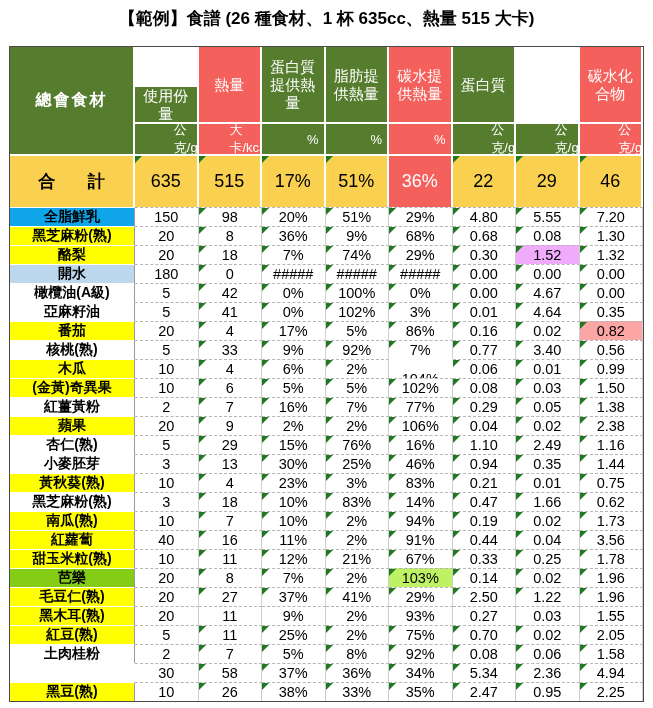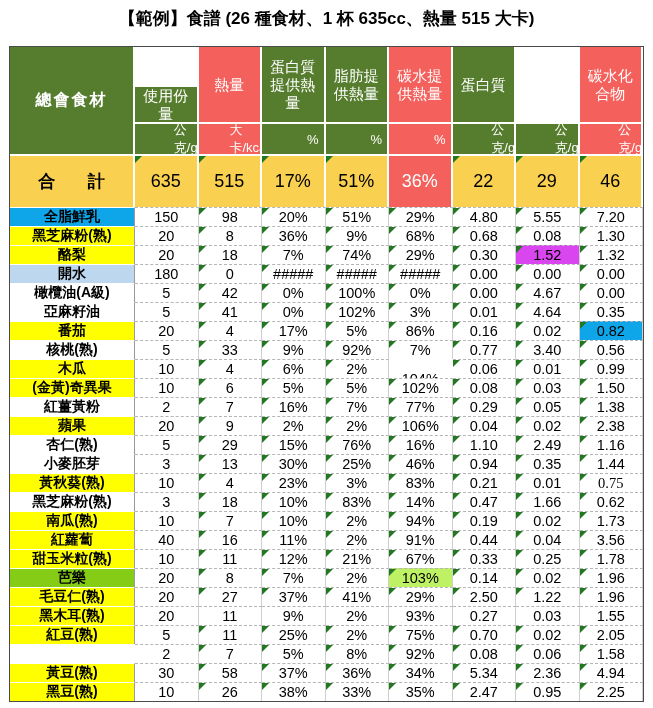--- a/index.html
+++ b/index.html
@@ -83,21 +83,21 @@
       <div class="dval" style="grid-area: 5 / 7; background: rgb(255, 255, 255);">0.68<span class="tri" style="border-top-color: rgb(33, 120, 33);"></span></div>
       <div class="dval" style="grid-area: 5 / 8; background: rgb(255, 255, 255);">0.08<span class="tri" style="border-top-color: rgb(33, 120, 33);"></span></div>
       <div class="dval" style="grid-area: 5 / 9; background: rgb(255, 255, 255);">1.30<span class="tri" style="border-top-color: rgb(33, 120, 33);"></span></div>
       <div class="nname" style="grid-area: 6 / 1; background: rgb(255, 255, 0);">酪梨</div>
       <div class="dval" style="grid-area: 6 / 2; background: rgb(255, 255, 255);">20</div>
       <div class="dval" style="grid-area: 6 / 3; background: rgb(255, 255, 255);">18<span class="tri" style="border-top-color: rgb(33, 120, 33);"></span></div>
       <div class="dval" style="grid-area: 6 / 4; background: rgb(255, 255, 255);">7%<span class="tri" style="border-top-color: rgb(33, 120, 33);"></span></div>
       <div class="dval" style="grid-area: 6 / 5; background: rgb(255, 255, 255);">74%<span class="tri" style="border-top-color: rgb(33, 120, 33);"></span></div>
       <div class="dval" style="grid-area: 6 / 6; background: rgb(255, 255, 255);">29%<span class="tri" style="border-top-color: rgb(33, 120, 33);"></span></div>
       <div class="dval" style="grid-area: 6 / 7; background: rgb(255, 255, 255);">0.30<span class="tri" style="border-top-color: rgb(33, 120, 33);"></span></div>
-      <div class="dval" style="grid-area: 6 / 8; background: #d946ef;">1.52<span class="tri" style="border-top-color: rgb(33, 120, 33);"></span></div>
+      <div class="dval" style="grid-area: 6 / 8; background: #f0abfc;">1.52<span class="tri" style="border-top-color: rgb(33, 120, 33);"></span></div>
       <div class="dval" style="grid-area: 6 / 9; background: rgb(255, 255, 255);">1.32<span class="tri" style="border-top-color: rgb(33, 120, 33);"></span></div>
       <div class="nname" style="grid-area: 7 / 1; background: rgb(189, 215, 238);">開水</div>
       <div class="dval" style="grid-area: 7 / 2; background: rgb(255, 255, 255);">180</div>
       <div class="dval" style="grid-area: 7 / 3; background: rgb(255, 255, 255);">0<span class="tri" style="border-top-color: rgb(33, 120, 33);"></span></div>
       <div class="dval" style="grid-area: 7 / 4; background: rgb(255, 255, 255);">#####<span class="tri" style="border-top-color: rgb(33, 120, 33);"></span></div>
       <div class="dval" style="grid-area: 7 / 5; background: rgb(255, 255, 255);">#####<span class="tri" style="border-top-color: rgb(33, 120, 33);"></span></div>
       <div class="dval" style="grid-area: 7 / 6; background: rgb(255, 255, 255);">#####<span class="tri" style="border-top-color: rgb(33, 120, 33);"></span></div>
       <div class="dval" style="grid-area: 7 / 7; background: rgb(255, 255, 255);">0.00<span class="tri" style="border-top-color: rgb(33, 120, 33);"></span></div>
       <div class="dval" style="grid-area: 7 / 8; background: rgb(255, 255, 255);">0.00<span class="tri" style="border-top-color: rgb(33, 120, 33);"></span></div>
       <div class="dval" style="grid-area: 7 / 9; background: rgb(255, 255, 255);">0.00<span class="tri" style="border-top-color: rgb(33, 120, 33);"></span></div>
@@ -120,21 +120,21 @@
       <div class="dval" style="grid-area: 9 / 8; background: rgb(255, 255, 255);">4.64<span class="tri" style="border-top-color: rgb(33, 120, 33);"></span></div>
       <div class="dval" style="grid-area: 9 / 9; background: rgb(255, 255, 255);">0.35<span class="tri" style="border-top-color: rgb(33, 120, 33);"></span></div>
       <div class="nname" style="grid-area: 10 / 1; background: rgb(255, 255, 0);">番茄</div>
       <div class="dval" style="grid-area: 10 / 2; background: rgb(255, 255, 255);">20</div>
       <div class="dval" style="grid-area: 10 / 3; background: rgb(255, 255, 255);">4<span class="tri" style="border-top-color: rgb(33, 120, 33);"></span></div>
       <div class="dval" style="grid-area: 10 / 4; background: rgb(255, 255, 255);">17%<span class="tri" style="border-top-color: rgb(33, 120, 33);"></span></div>
       <div class="dval" style="grid-area: 10 / 5; background: rgb(255, 255, 255);">5%<span class="tri" style="border-top-color: rgb(33, 120, 33);"></span></div>
       <div class="dval" style="grid-area: 10 / 6; background: rgb(255, 255, 255);">86%<span class="tri" style="border-top-color: rgb(33, 120, 33);"></span></div>
       <div class="dval" style="grid-area: 10 / 7; background: rgb(255, 255, 255);">0.16<span class="tri" style="border-top-color: rgb(33, 120, 33);"></span></div>
       <div class="dval" style="grid-area: 10 / 8; background: rgb(255, 255, 255);">0.02<span class="tri" style="border-top-color: rgb(33, 120, 33);"></span></div>
-      <div class="dval" style="grid-area: 10 / 9; background: #0ea5e9;">0.82<span class="tri" style="border-top-color: rgb(33, 120, 33);"></span></div>
+      <div class="dval" style="grid-area: 10 / 9; background: #fca5a5;">0.82<span class="tri" style="border-top-color: rgb(33, 120, 33);"></span></div>
       <div class="nname" style="grid-area: 11 / 1; background: rgb(255, 255, 255);">核桃(熟)</div>
       <div class="dval" style="grid-area: 11 / 2; background: rgb(255, 255, 255);">5</div>
       <div class="dval" style="grid-area: 11 / 3; background: rgb(255, 255, 255);">33<span class="tri" style="border-top-color: rgb(33, 120, 33);"></span></div>
       <div class="dval" style="grid-area: 11 / 4; background: rgb(255, 255, 255);">9%<span class="tri" style="border-top-color: rgb(33, 120, 33);"></span></div>
       <div class="dval" style="grid-area: 11 / 5; background: rgb(255, 255, 255);">92%<span class="tri" style="border-top-color: rgb(33, 120, 33);"></span></div>
       <div class="dval" style="grid-area: 11 / 6; background: rgb(255, 255, 255);">7%<span class="tri" style="border-top-color: rgb(33, 120, 33);"></span></div>
       <div class="dval" style="grid-area: 11 / 7; background: rgb(255, 255, 255);">0.77<span class="tri" style="border-top-color: rgb(33, 120, 33);"></span></div>
       <div class="dval" style="grid-area: 11 / 8; background: rgb(255, 255, 255);">3.40<span class="tri" style="border-top-color: rgb(33, 120, 33);"></span></div>
       <div class="dval" style="grid-area: 11 / 9; background: rgb(255, 255, 255);">0.56<span class="tri" style="border-top-color: rgb(33, 120, 33);"></span></div>
       <div class="nname" style="grid-area: 12 / 1; background: rgb(255, 255, 0);">木瓜</div>
@@ -192,21 +192,21 @@
       <div class="dval" style="grid-area: 17 / 8; background: rgb(255, 255, 255);">0.35<span class="tri" style="border-top-color: rgb(33, 120, 33);"></span></div>
       <div class="dval" style="grid-area: 17 / 9; background: rgb(255, 255, 255);">1.44<span class="tri" style="border-top-color: rgb(33, 120, 33);"></span></div>
       <div class="nname" style="grid-area: 18 / 1; background: rgb(255, 255, 0);">黃秋葵(熟)</div>
       <div class="dval" style="grid-area: 18 / 2; background: rgb(255, 255, 255);">10</div>
       <div class="dval" style="grid-area: 18 / 3; background: rgb(255, 255, 255);">4<span class="tri" style="border-top-color: rgb(33, 120, 33);"></span></div>
       <div class="dval" style="grid-area: 18 / 4; background: rgb(255, 255, 255);">23%<span class="tri" style="border-top-color: rgb(33, 120, 33);"></span></div>
       <div class="dval" style="grid-area: 18 / 5; background: rgb(255, 255, 255);">3%<span class="tri" style="border-top-color: rgb(33, 120, 33);"></span></div>
       <div class="dval" style="grid-area: 18 / 6; background: rgb(255, 255, 255);">83%<span class="tri" style="border-top-color: rgb(33, 120, 33);"></span></div>
       <div class="dval" style="grid-area: 18 / 7; background: rgb(255, 255, 255);">0.21<span class="tri" style="border-top-color: rgb(33, 120, 33);"></span></div>
       <div class="dval" style="grid-area: 18 / 8; background: rgb(255, 255, 255);">0.01<span class="tri" style="border-top-color: rgb(33, 120, 33);"></span></div>
-      <div class="dval" style="grid-area: 18 / 9; background: rgb(255, 255, 255); font-family: Liberation Serif, serif;">0.75<span class="tri" style="border-top-color: rgb(33, 120, 33);"></span></div>
+      <div class="dval" style="grid-area: 18 / 9; background: rgb(255, 255, 255);">0.75<span class="tri" style="border-top-color: rgb(33, 120, 33);"></span></div>
       <div class="nname" style="grid-area: 19 / 1; background: rgb(255, 255, 255);">黑芝麻粉(熟)</div>
       <div class="dval" style="grid-area: 19 / 2; background: rgb(255, 255, 255);">3</div>
       <div class="dval" style="grid-area: 19 / 3; background: rgb(255, 255, 255);">18<span class="tri" style="border-top-color: rgb(33, 120, 33);"></span></div>
       <div class="dval" style="grid-area: 19 / 4; background: rgb(255, 255, 255);">10%<span class="tri" style="border-top-color: rgb(33, 120, 33);"></span></div>
       <div class="dval" style="grid-area: 19 / 5; background: rgb(255, 255, 255);">83%<span class="tri" style="border-top-color: rgb(33, 120, 33);"></span></div>
       <div class="dval" style="grid-area: 19 / 6; background: rgb(255, 255, 255);">14%<span class="tri" style="border-top-color: rgb(33, 120, 33);"></span></div>
       <div class="dval" style="grid-area: 19 / 7; background: rgb(255, 255, 255);">0.47<span class="tri" style="border-top-color: rgb(33, 120, 33);"></span></div>
       <div class="dval" style="grid-area: 19 / 8; background: rgb(255, 255, 255);">1.66<span class="tri" style="border-top-color: rgb(33, 120, 33);"></span></div>
       <div class="dval" style="grid-area: 19 / 9; background: rgb(255, 255, 255);">0.62<span class="tri" style="border-top-color: rgb(33, 120, 33);"></span></div>
       <div class="nname" style="grid-area: 20 / 1; background: rgb(255, 255, 0);">南瓜(熟)</div>
@@ -265,29 +265,29 @@
       <div class="dval" style="grid-area: 25 / 9; background: rgb(255, 255, 255);">1.55</div>
       <div class="nname" style="grid-area: 26 / 1; background: rgb(255, 255, 0);">紅豆(熟)</div>
       <div class="dval" style="grid-area: 26 / 2; background: rgb(255, 255, 255);">5</div>
       <div class="dval" style="grid-area: 26 / 3; background: rgb(255, 255, 255);">11<span class="tri" style="border-top-color: rgb(33, 120, 33);"></span></div>
       <div class="dval" style="grid-area: 26 / 4; background: rgb(255, 255, 255);">25%<span class="tri" style="border-top-color: rgb(33, 120, 33);"></span></div>
       <div class="dval" style="grid-area: 26 / 5; background: rgb(255, 255, 255);">2%<span class="tri" style="border-top-color: rgb(33, 120, 33);"></span></div>
       <div class="dval" style="grid-area: 26 / 6; background: rgb(255, 255, 255);">75%<span class="tri" style="border-top-color: rgb(33, 120, 33);"></span></div>
       <div class="dval" style="grid-area: 26 / 7; background: rgb(255, 255, 255);">0.70<span class="tri" style="border-top-color: rgb(33, 120, 33);"></span></div>
       <div class="dval" style="grid-area: 26 / 8; background: rgb(255, 255, 255);">0.02<span class="tri" style="border-top-color: rgb(33, 120, 33);"></span></div>
       <div class="dval" style="grid-area: 26 / 9; background: rgb(255, 255, 255);">2.05<span class="tri" style="border-top-color: rgb(33, 120, 33);"></span></div>
+      <div class="nname" style="grid-area: 27 / 1; background: rgb(255, 255, 255);">土肉桂粉</div>
       <div class="dval" style="grid-area: 27 / 2; background: rgb(255, 255, 255);">2</div>
       <div class="dval" style="grid-area: 27 / 3; background: rgb(255, 255, 255);">7<span class="tri" style="border-top-color: rgb(33, 120, 33);"></span></div>
       <div class="dval" style="grid-area: 27 / 4; background: rgb(255, 255, 255);">5%<span class="tri" style="border-top-color: rgb(33, 120, 33);"></span></div>
       <div class="dval" style="grid-area: 27 / 5; background: rgb(255, 255, 255);">8%<span class="tri" style="border-top-color: rgb(33, 120, 33);"></span></div>
       <div class="dval" style="grid-area: 27 / 6; background: rgb(255, 255, 255);">92%<span class="tri" style="border-top-color: rgb(33, 120, 33);"></span></div>
       <div class="dval" style="grid-area: 27 / 7; background: rgb(255, 255, 255);">0.08<span class="tri" style="border-top-color: rgb(33, 120, 33);"></span></div>
       <div class="dval" style="grid-area: 27 / 8; background: rgb(255, 255, 255);">0.06<span class="tri" style="border-top-color: rgb(33, 120, 33);"></span></div>
       <div class="dval" style="grid-area: 27 / 9; background: rgb(255, 255, 255);">1.58<span class="tri" style="border-top-color: rgb(33, 120, 33);"></span></div>
-      <div class="nname" style="grid-area: 28 / 1; background: rgb(255, 255, 0);">黃豆(熟)</div>
       <div class="dval" style="grid-area: 28 / 2; background: rgb(255, 255, 255);">30</div>
       <div class="dval" style="grid-area: 28 / 3; background: rgb(255, 255, 255);">58<span class="tri" style="border-top-color: rgb(33, 120, 33);"></span></div>
       <div class="dval" style="grid-area: 28 / 4; background: rgb(255, 255, 255);">37%<span class="tri" style="border-top-color: rgb(33, 120, 33);"></span></div>
       <div class="dval" style="grid-area: 28 / 5; background: rgb(255, 255, 255);">36%<span class="tri" style="border-top-color: rgb(33, 120, 33);"></span></div>
       <div class="dval" style="grid-area: 28 / 6; background: rgb(255, 255, 255);">34%<span class="tri" style="border-top-color: rgb(33, 120, 33);"></span></div>
       <div class="dval" style="grid-area: 28 / 7; background: rgb(255, 255, 255);">5.34<span class="tri" style="border-top-color: rgb(33, 120, 33);"></span></div>
       <div class="dval" style="grid-area: 28 / 8; background: rgb(255, 255, 255);">2.36<span class="tri" style="border-top-color: rgb(33, 120, 33);"></span></div>
       <div class="dval" style="grid-area: 28 / 9; background: rgb(255, 255, 255);">4.94<span class="tri" style="border-top-color: rgb(33, 120, 33);"></span></div>
       <div class="nname" style="grid-area: 29 / 1; background: rgb(255, 255, 0);">黑豆(熟)</div>
       <div class="dval" style="grid-area: 29 / 2; background: rgb(255, 255, 255);">10</div>

